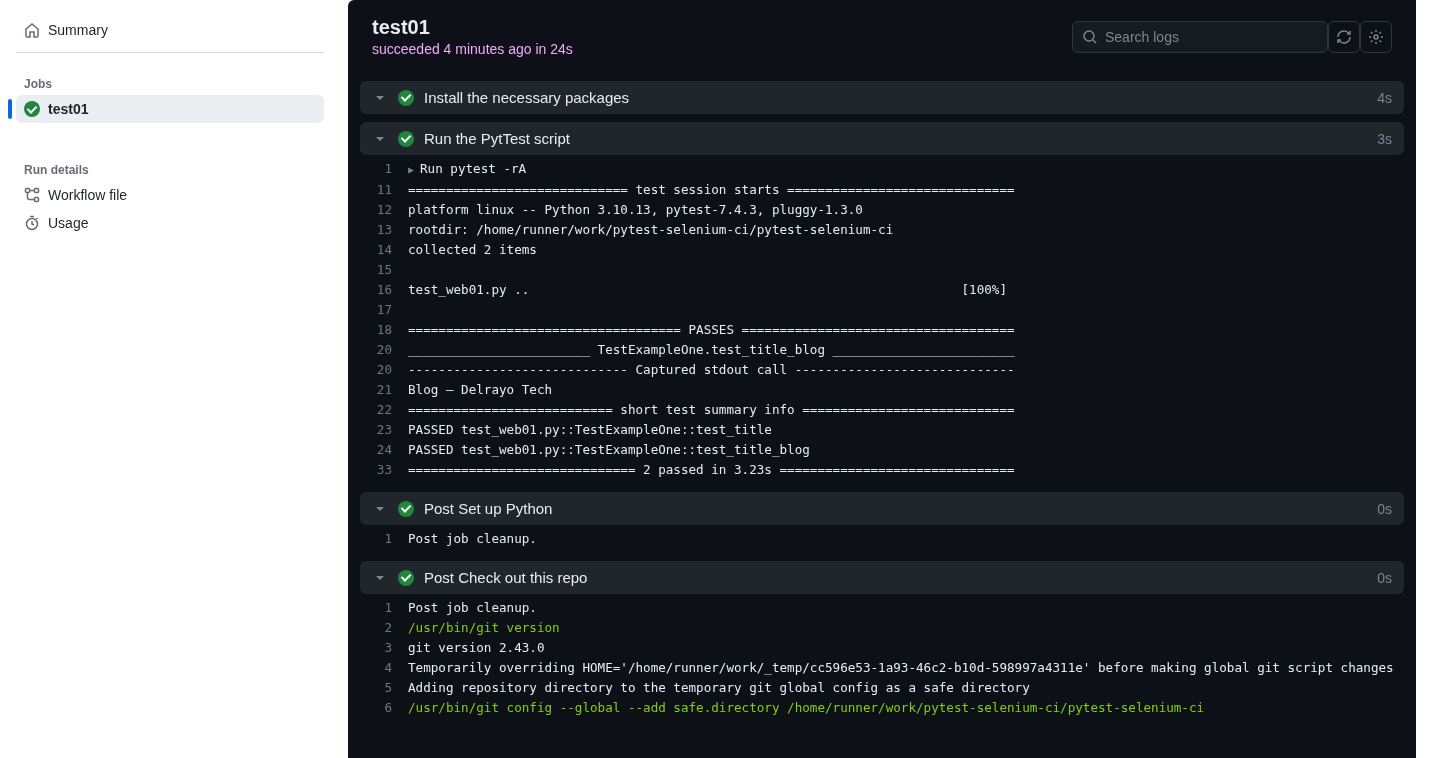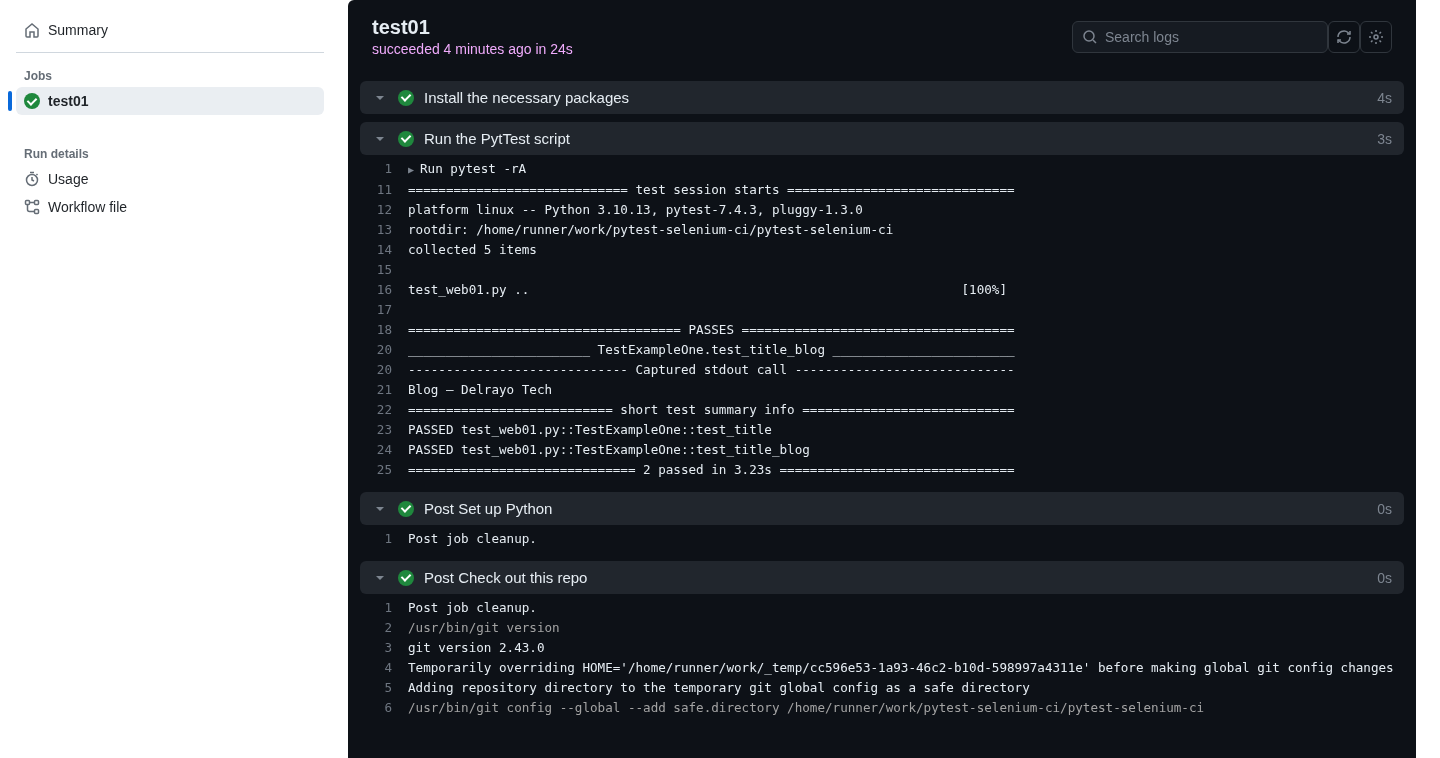--- a/index.html
+++ b/index.html
@@ -43,21 +43,21 @@
   bottom: 4px;
   width: 4px;
   background: #0969da;
   border-radius: 2px;
 }
 .sidebar-heading {
   font-size: 12px;
   font-weight: 600;
   color: #656d76;
   padding: 8px 8px 4px;
-  margin-top: 8px;
+  margin-top: 16px;
 }
 .sidebar-divider { border: none; border-top: 1px solid #d0d7de; margin: 8px 0; }
 .icon { display: inline-flex; width: 16px; height: 16px; align-items: center; justify-content: center; flex-shrink: 0; }
 .check-circle { width: 16px; height: 16px; background: #1f883d; border-radius: 50%; position: relative; flex-shrink: 0; }
 .check-circle::after {
   content: ''; position: absolute; left: 5px; top: 2.5px; width: 4px; height: 7px;
   border: solid white; border-width: 0 2px 2px 0; transform: rotate(45deg);
 }
 .main {
   flex: 1;
@@ -125,61 +125,61 @@
 }
 .line-no {
   width: 48px;
   text-align: right;
   color: #6e7681;
   padding-right: 16px;
   user-select: none;
   flex-shrink: 0;
 }
 .line-content { flex: 1; }
-.blue { color: #a3a3a3; }
+.blue { color: #84cc16; }
 .tri { color: #7d8590; margin-right: 6px; font-size: 10px; }
 </style>
 </head>
 <body>
 
 <aside class="sidebar">
   <div class="sidebar-item">
     <span class="icon">
       <svg viewBox="0 0 16 16" width="16" height="16" fill="none" stroke="#656d76" stroke-width="1.5">
           <path d="M2 7l6-5 6 5v7a1 1 0 0 1-1 1h-3v-5H6v5H3a1 1 0 0 1-1-1z"></path>
         </svg>
     </span>
     <span>Summary</span>
   </div>
   <hr class="sidebar-divider">
   <div class="sidebar-heading">Jobs</div>
   <div class="sidebar-item selected">
     <span class="check-circle"></span>
     <span>test01</span>
   </div>
-  <div class="sidebar-heading" style="margin-top:24px">Run details</div>
-  <div class="sidebar-item">
-    <span class="icon">
-      <svg viewBox="0 0 16 16" width="16" height="16" fill="none" stroke="#656d76" stroke-width="1.5">
-          <circle cx="8" cy="9" r="5.5"></circle>
-          <path d="M8 6v3l2 1M6 1.5h4M12.5 4l1-1"></path>
-        </svg>
-    </span>
-    <span>Usage</span>
-  </div>
+  <div class="sidebar-heading" style="margin-top:32px">Run details</div>
   <div class="sidebar-item">
     <span class="icon">
       <svg viewBox="0 0 16 16" width="16" height="16" fill="none" stroke="#656d76" stroke-width="1.5">
           <rect x="1.5" y="1.5" width="4" height="4" rx="1"></rect>
           <rect x="10.5" y="1.5" width="4" height="4" rx="1"></rect>
           <rect x="10.5" y="10.5" width="4" height="4" rx="1"></rect>
           <path d="M3.5 5.5v5a2 2 0 0 0 2 2h5M5.5 3.5h5"></path>
         </svg>
     </span>
     <span>Workflow file</span>
+  </div>
+  <div class="sidebar-item">
+    <span class="icon">
+      <svg viewBox="0 0 16 16" width="16" height="16" fill="none" stroke="#656d76" stroke-width="1.5">
+          <circle cx="8" cy="9" r="5.5"></circle>
+          <path d="M8 6v3l2 1M6 1.5h4M12.5 4l1-1"></path>
+        </svg>
+    </span>
+    <span>Usage</span>
   </div>
 </aside>
 
 <main class="main">
   <div class="log-header">
     <div class="log-title-block">
       <div class="log-title">test01</div>
       <div class="log-subtitle">succeeded 4 minutes ago in 24s</div>
     </div>
     <div class="log-controls">
@@ -233,32 +233,32 @@
           </span>
           <span class="check-circle"></span>
           <span class="step-title">Run the PytTest script</span>
           <span class="step-duration">3s</span>
         </div>
         <div class="log-body">
           <div class="log-line"><span class="line-no">1</span><span class="line-content"><span class="tri">▶</span>Run pytest -rA</span></div>
           <div class="log-line"><span class="line-no">11</span><span class="line-content">============================= test session starts ==============================</span></div>
           <div class="log-line"><span class="line-no">12</span><span class="line-content">platform linux -- Python 3.10.13, pytest-7.4.3, pluggy-1.3.0</span></div>
           <div class="log-line"><span class="line-no">13</span><span class="line-content">rootdir: /home/runner/work/pytest-selenium-ci/pytest-selenium-ci</span></div>
-          <div class="log-line"><span class="line-no">14</span><span class="line-content">collected 5 items</span></div>
+          <div class="log-line"><span class="line-no">14</span><span class="line-content">collected 2 items</span></div>
           <div class="log-line"><span class="line-no">15</span><span class="line-content"></span></div>
           <div class="log-line"><span class="line-no">16</span><span class="line-content">test_web01.py ..                                                         [100%]</span></div>
           <div class="log-line"><span class="line-no">17</span><span class="line-content"></span></div>
           <div class="log-line"><span class="line-no">18</span><span class="line-content">==================================== PASSES ====================================</span></div>
           <div class="log-line"><span class="line-no">20</span><span class="line-content">________________________ TestExampleOne.test_title_blog ________________________</span></div>
           <div class="log-line"><span class="line-no">20</span><span class="line-content">----------------------------- Captured stdout call -----------------------------</span></div>
           <div class="log-line"><span class="line-no">21</span><span class="line-content">Blog – Delrayo Tech</span></div>
           <div class="log-line"><span class="line-no">22</span><span class="line-content">=========================== short test summary info ============================</span></div>
           <div class="log-line"><span class="line-no">23</span><span class="line-content">PASSED test_web01.py::TestExampleOne::test_title</span></div>
           <div class="log-line"><span class="line-no">24</span><span class="line-content">PASSED test_web01.py::TestExampleOne::test_title_blog</span></div>
-          <div class="log-line"><span class="line-no">25</span><span class="line-content">============================== 2 passed in 3.23s ===============================</span></div>
+          <div class="log-line"><span class="line-no">33</span><span class="line-content">============================== 2 passed in 3.23s ===============================</span></div>
         </div>
       </div>
       <div class="step">
         <div class="step-header">
           <span class="chevron">
             <svg viewBox="0 0 16 16" width="16" height="16" fill="currentColor">
               <path d="M4 6l4 4 4-4z"></path>
             </svg>
           </span>
           <span class="check-circle"></span>
@@ -277,19 +277,19 @@
             </svg>
           </span>
           <span class="check-circle"></span>
           <span class="step-title">Post Check out this repo</span>
           <span class="step-duration">0s</span>
         </div>
         <div class="log-body">
           <div class="log-line"><span class="line-no">1</span><span class="line-content">Post job cleanup.</span></div>
           <div class="log-line"><span class="line-no">2</span><span class="line-content blue">/usr/bin/git version</span></div>
           <div class="log-line"><span class="line-no">3</span><span class="line-content">git version 2.43.0</span></div>
-          <div class="log-line"><span class="line-no">4</span><span class="line-content">Temporarily overriding HOME='/home/runner/work/_temp/cc596e53-1a93-46c2-b10d-598997a4311e' before making global git config changes</span></div>
+          <div class="log-line"><span class="line-no">4</span><span class="line-content">Temporarily overriding HOME='/home/runner/work/_temp/cc596e53-1a93-46c2-b10d-598997a4311e' before making global git script changes</span></div>
           <div class="log-line"><span class="line-no">5</span><span class="line-content">Adding repository directory to the temporary git global config as a safe directory</span></div>
           <div class="log-line"><span class="line-no">6</span><span class="line-content blue">/usr/bin/git config --global --add safe.directory /home/runner/work/pytest-selenium-ci/pytest-selenium-ci</span></div>
         </div>
       </div>
     </div>
 </main>
 
 </body></html>

